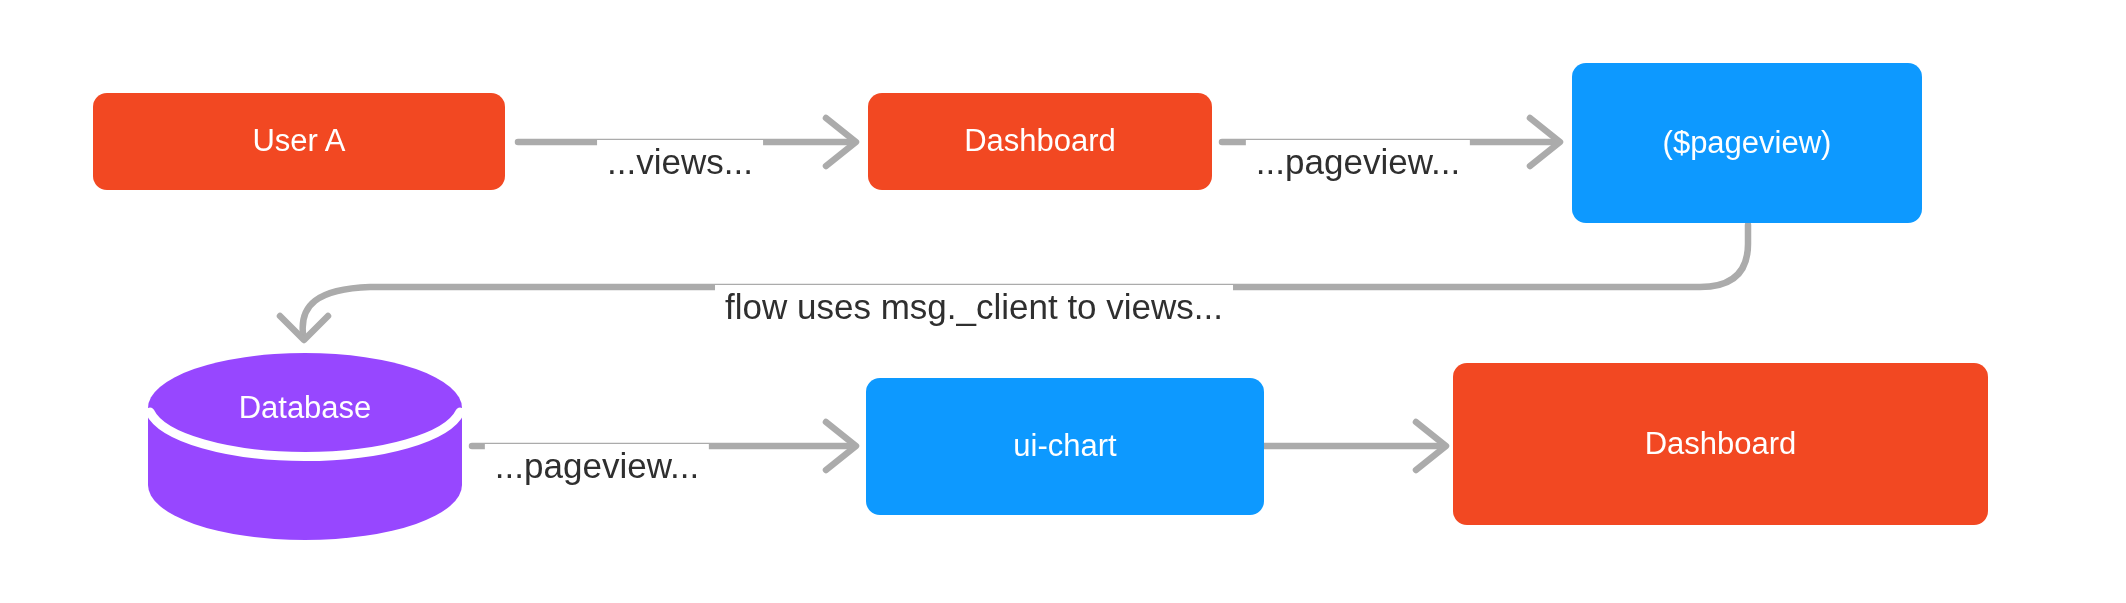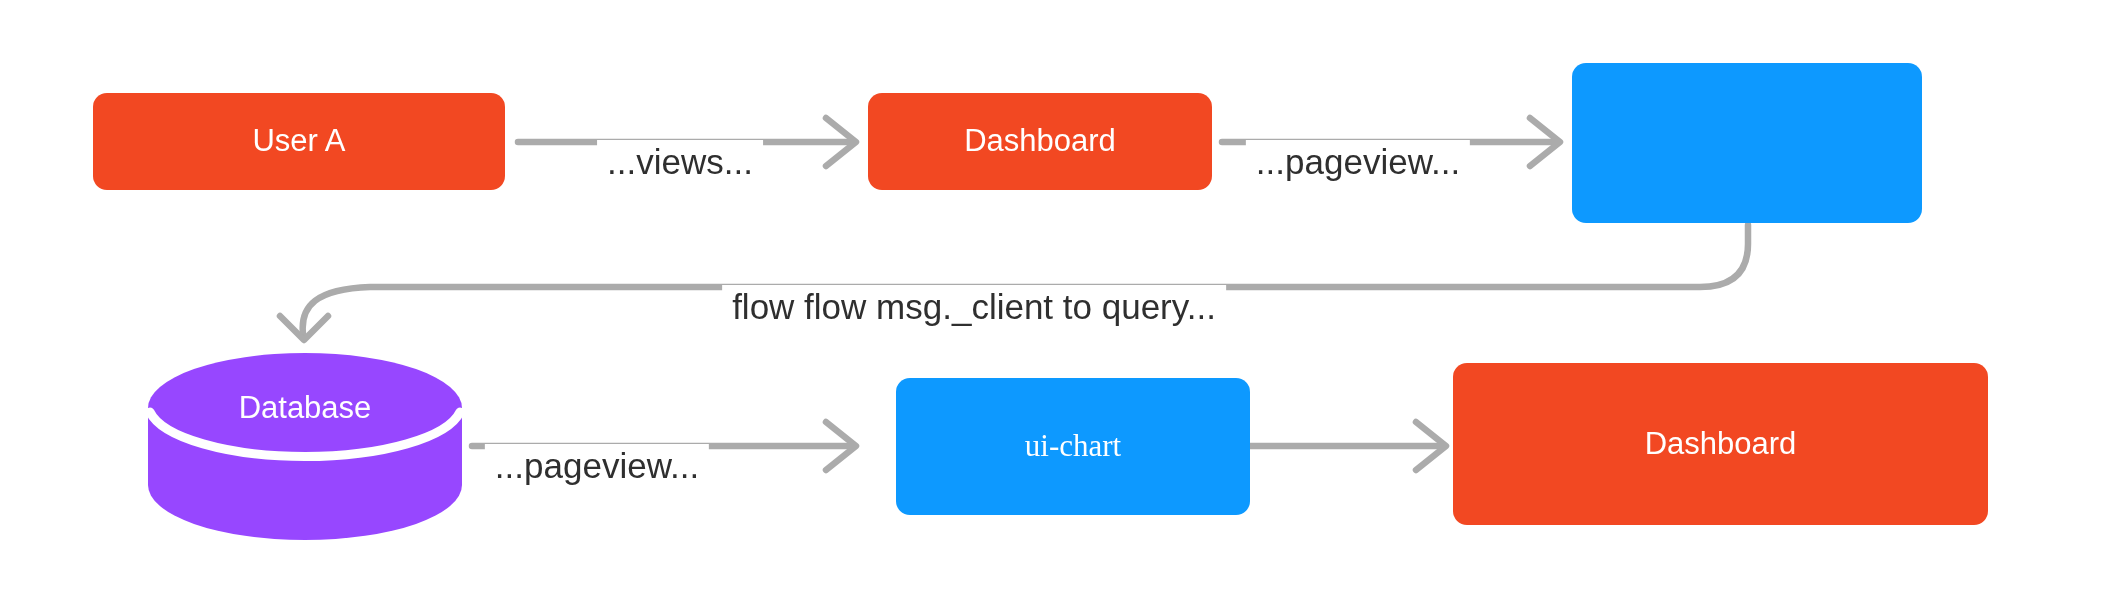--- a/index.html
+++ b/index.html
@@ -45,21 +45,21 @@
     border-radius: 14px;
     z-index: 2;
   }
   .node.red  { background: var(--node-red, #F24822); }
   .node.blue { background: var(--node-blue, #0D99FF); }
   .node.db-label { background: transparent; border-radius: 0; }
   .node-user-a            { left: 93px;   top: 93px;  width: 412px; height: 97px; }
   .node-dashboard         { left: 868px;  top: 93px;  width: 344px; height: 97px; }
   .node-ui-event          { left: 1572px; top: 63px;  width: 350px; height: 160px; }
   .node-database-label    { left: 148px;  top: 353px; width: 314px; height: 110px; }
-  .node-ui-chart          { left: 896px;  top: 378px; width: 354px; height: 137px; font-family: Liberation Serif, serif; }
+  .node-ui-chart          { left: 866px;  top: 378px; width: 398px; height: 137px; }
   .node-dashboard-user-a  { left: 1453px; top: 363px; width: 535px; height: 162px; }
   .edge-label {
     position: absolute;
     transform: translate(-50%, -50%);
     background: var(--background, #ffffff);
     color: var(--label-text, #2F2F2F);
     font-size: 35px;
     font-weight: 400;
     padding: 2px 10px;
     white-space: nowrap;
@@ -100,32 +100,33 @@
 
   <div class="node red node-user-a">
     <span>User A</span>
   </div>
 
   <div class="node red node-dashboard">
     <span>Dashboard</span>
   </div>
 
   <div class="node blue node-ui-event">
+    <span>($pageview)</span>
   </div>
 
   <div class="node db-label node-database-label">
     <span>Database</span>
   </div>
 
   <div class="node blue node-ui-chart">
     <span>ui-chart</span>
   </div>
 
   <div class="node red node-dashboard-user-a">
     <span>Dashboard</span>
   </div>
 
   <div class="edge-label lbl-views">...views...</div>
   <div class="edge-label lbl-triggers">...pageview...</div>
-  <div class="edge-label lbl-query">flow flow msg._client to query...</div>
+  <div class="edge-label lbl-query">flow uses msg._client to views...</div>
   <div class="edge-label lbl-populates">...pageview...</div>
 
 </div>
 
 </body></html>

